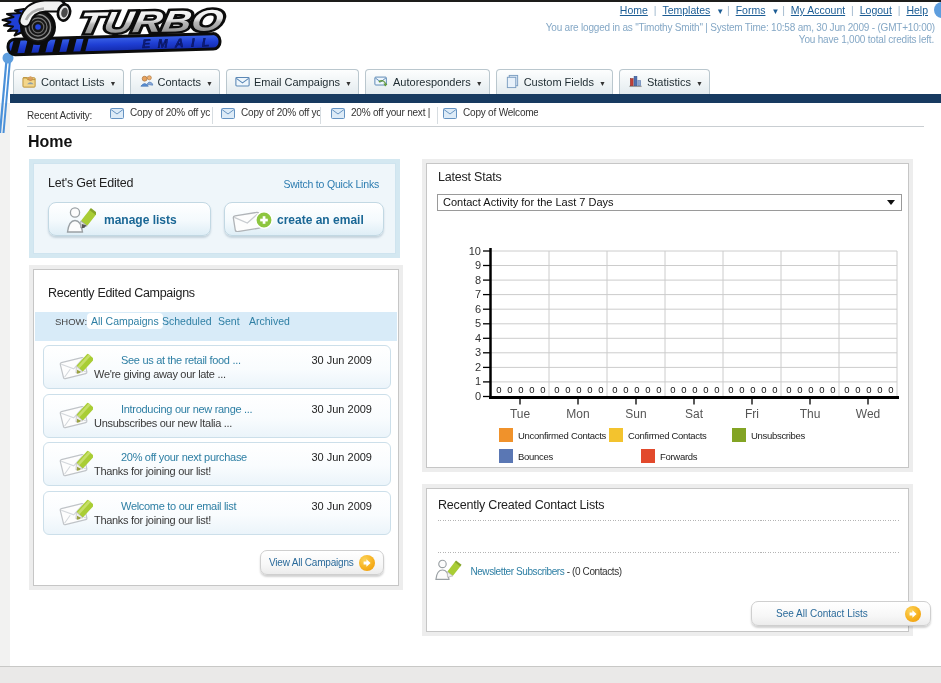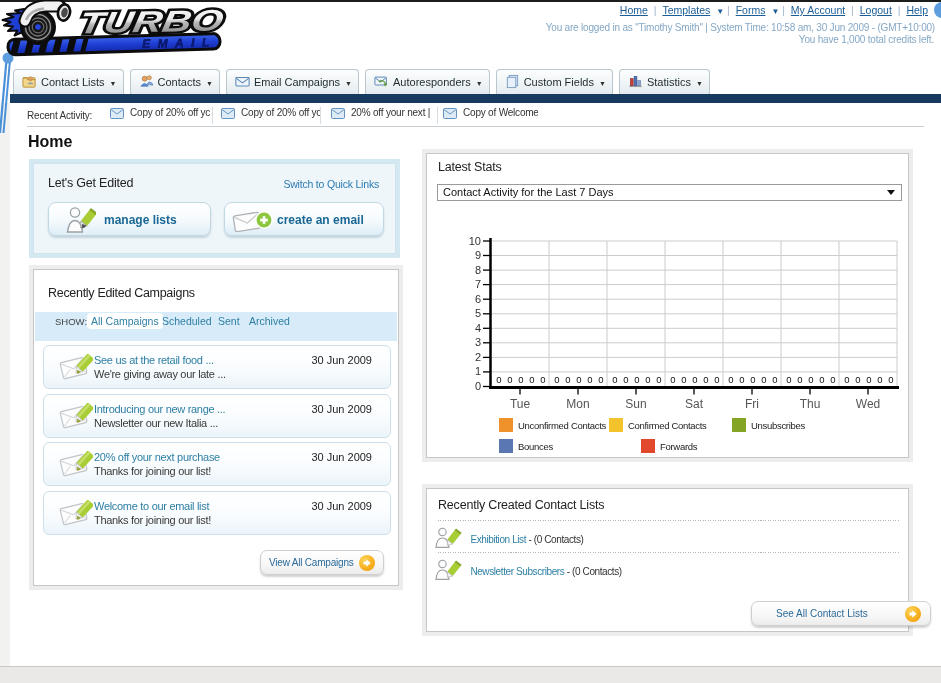--- a/index.html
+++ b/index.html
@@ -37,26 +37,26 @@
 #lgs .sw { position:absolute; right:16px; top:14px; font-size:10.5px; color:#2c7cb0; letter-spacing:-0.2px; }
 .bigbtn { position:absolute; top:38px; height:34px; border:1px solid #c2d8e3; border-radius:8px; background:linear-gradient(#ffffff,#f4fafd 55%,#dfeef6); box-shadow:0 2px 2px rgba(120,150,170,.35); font-size:12px; font-weight:bold; color:#1a6795; }
 .bigbtn .lab { position:absolute; top:10px; white-space:nowrap; }
 #reC { left:33px; top:269px; width:366px; height:317px; }
 #reC .t { position:absolute; left:14px; top:16px; font-size:12.5px; color:#222; letter-spacing:-0.3px; }
 #filterband { position:absolute; left:1px; top:42px; right:1px; height:29px; background:#d8ebf8; font-size:11px; color:#333; }
 #filterband .show { position:absolute; left:20px; top:4px; font-size:9.5px; color:#444; }
 #filterband a { color:#2e7fa4; text-decoration:none; font-size:10.5px; }
 #filterband .pill { position:absolute; left:52px; top:1px; height:16px; line-height:16px; padding:0 4px; background:#fff; border-radius:4px; font-size:10.5px; }
 .camprow { position:absolute; left:9px; width:348px; height:44px; border:1px solid #ccdfea; border-radius:6px; background:linear-gradient(#ffffff,#f9fcfe 55%,#ebf4fa); }
-.camprow .tt { position:absolute; left:50px; top:8px; font-size:11px; letter-spacing:-0.3px; color:#2e7fa4; }
+.camprow .tt { position:absolute; left:50px; top:8px; font-size:11px; letter-spacing:-0.3px; color:#2e7fa4;padding-left:27px; }
 .camprow .st { position:absolute; left:50px; top:22px; font-size:11px; letter-spacing:-0.3px; color:#3a3a3a; }
 .camprow .dt { position:absolute; right:18px; top:8px; font-size:11px; color:#222; }
 .camprow svg { position:absolute; left:15px; top:5px; }
 .navbtn { position:absolute; height:25px; border:1px solid #cfcfcf; border-radius:7px; background:linear-gradient(#ffffff,#f7f7f7 60%,#ececec); box-shadow:0 2px 2px rgba(0,0,0,.18); font-size:10px; color:#2a6a9a; }
-#latest { left:426px; top:153px; width:483px; height:305px; }
+#latest { left:426px; top:163px; width:483px; height:305px; }
 #latest .t { position:absolute; left:11px; top:6px; font-size:12.5px; color:#222; letter-spacing:-0.2px; }
 #sel { position:absolute; left:10px; top:30px; width:465px; height:17px; border:1px solid #9a9a9a; background:#fff; font-size:11px; color:#111; line-height:15px; padding-left:5px; }
 #sel .ar { position:absolute; right:6px; top:5px; width:0; height:0; border-left:4px solid transparent; border-right:4px solid transparent; border-top:5px solid #111; }
 #rcl { left:426px; top:488px; width:483px; height:144px; }
 #rcl .t { position:absolute; left:11px; top:9px; font-size:12.5px; color:#222; letter-spacing:-0.2px; }
 .dotline { position:absolute; left:11px; width:462px; height:1px; background-image:repeating-linear-gradient(90deg,#b4b4b4 0 1px,transparent 1px 2.5px); }
 .cl-row { position:absolute; left:8px; font-size:10px; letter-spacing:-0.4px; }
 .cl-row a { color:#2e7fa4; text-decoration:none; }
 .cl-row span { color:#333; }
 .leg { position:absolute; font-size:9.5px; color:#222; letter-spacing:-0.3px; }
@@ -253,21 +253,21 @@
             <path d="M3.5 24 L11 17.5 M25.5 24 L18 17.5" fill="none" stroke="#d3d7db" stroke-width="1"></path>
           </g>
           <g transform="rotate(42 23 14)">
             <rect x="19.5" y="1.5" width="8.6" height="17" rx="1.2" fill="#a9cd35"></rect>
             <rect x="20.8" y="1.5" width="2.6" height="17" fill="#c6de69"></rect>
             <path d="M19.5 18.5 l8.6 0 -4.3 5.4 z" fill="#f0f0ee" stroke="#b5b5b5" stroke-width=".6"></path>
             <path d="M22.4 20.8 l2.6 3.1 1.6 -2 0 -2.2 z" fill="#9aa23f"></path>
           </g>
         </svg>
       <span class="tt">Introducing our new range ...</span>
-        <span class="st">Newsletter our new Italia ...</span>
+        <span class="st">Unsubscribes our new Italia ...</span>
         <span class="dt">30 Jun 2009</span>
     </div>
     <div class="camprow" style="top:172px;">
       <svg width="34" height="31" viewBox="0 0 34 31">
           <g transform="rotate(-14 14 17)">
             <rect x="2.5" y="9" width="24" height="16.5" rx="1.5" fill="#fdfdfd" stroke="#c0c4c8" stroke-width="1.2"></rect>
             <path d="M3.5 10.5 L14.5 18 L25.5 10.5" fill="none" stroke="#d3d7db" stroke-width="1.2"></path>
             <path d="M3.5 24 L11 17.5 M25.5 24 L18 17.5" fill="none" stroke="#d3d7db" stroke-width="1"></path>
           </g>
           <g transform="rotate(42 23 14)">
@@ -413,32 +413,20 @@
 <div class="leg" style="left:72px; top:266px;"><i style="background:#f0922b;"></i><b>Unconfirmed Contacts</b></div>
 <div class="leg" style="left:182px; top:266px;"><i style="background:#f3c32e;"></i><b>Confirmed Contacts</b></div>
 <div class="leg" style="left:305px; top:266px;"><i style="background:#83a424;"></i><b>Unsubscribes</b></div>
 <div class="leg" style="left:72px; top:287px;"><i style="background:#5a77b4;"></i><b>Bounces</b></div>
 <div class="leg" style="left:182px; top:287px;margin-left:32px;"><i style="background:#e2492c;"></i><b>Forwards</b></div>
   </div>
 
   <div class="abs gpanel" id="rcl">
     <div class="t">Recently Created Contact Lists</div>
     <div class="dotline" style="top:31px;"></div>
-    <div class="cl-row" style="top:37px;">
-      <svg style="vertical-align:-7px;margin-right:5px;" width="28" height="24" viewBox="0 0 30 24">
-          <circle cx="8" cy="5.5" r="4" fill="#fcfcfc" stroke="#9aa0a4" stroke-width="1.2"></circle>
-          <path d="M1 22 q1 -10 7 -10 q6 0 7 10 z" fill="#fcfcfc" stroke="#9aa0a4" stroke-width="1.2"></path>
-          <g transform="rotate(38 19 12)">
-            <rect x="15.5" y="3" width="7.5" height="14" rx="1" fill="#a9cd35"></rect>
-            <path d="M15.5 17 l7.5 0 -3.7 4.6 z" fill="#eee" stroke="#aaa" stroke-width=".6"></path>
-            <rect x="15.5" y="1.8" width="7.5" height="2.2" fill="#86a52a"></rect>
-          </g>
-        </svg>
-      <a>Exhibition List</a><span> - (0 Contacts)</span>
-    </div>
     <div class="dotline" style="top:63px;"></div>
     <div class="cl-row" style="top:69px;">
       <svg style="vertical-align:-7px;margin-right:5px;" width="28" height="24" viewBox="0 0 30 24">
           <circle cx="8" cy="5.5" r="4" fill="#fcfcfc" stroke="#9aa0a4" stroke-width="1.2"></circle>
           <path d="M1 22 q1 -10 7 -10 q6 0 7 10 z" fill="#fcfcfc" stroke="#9aa0a4" stroke-width="1.2"></path>
           <g transform="rotate(38 19 12)">
             <rect x="15.5" y="3" width="7.5" height="14" rx="1" fill="#a9cd35"></rect>
             <path d="M15.5 17 l7.5 0 -3.7 4.6 z" fill="#eee" stroke="#aaa" stroke-width=".6"></path>
             <rect x="15.5" y="1.8" width="7.5" height="2.2" fill="#86a52a"></rect>
           </g>

